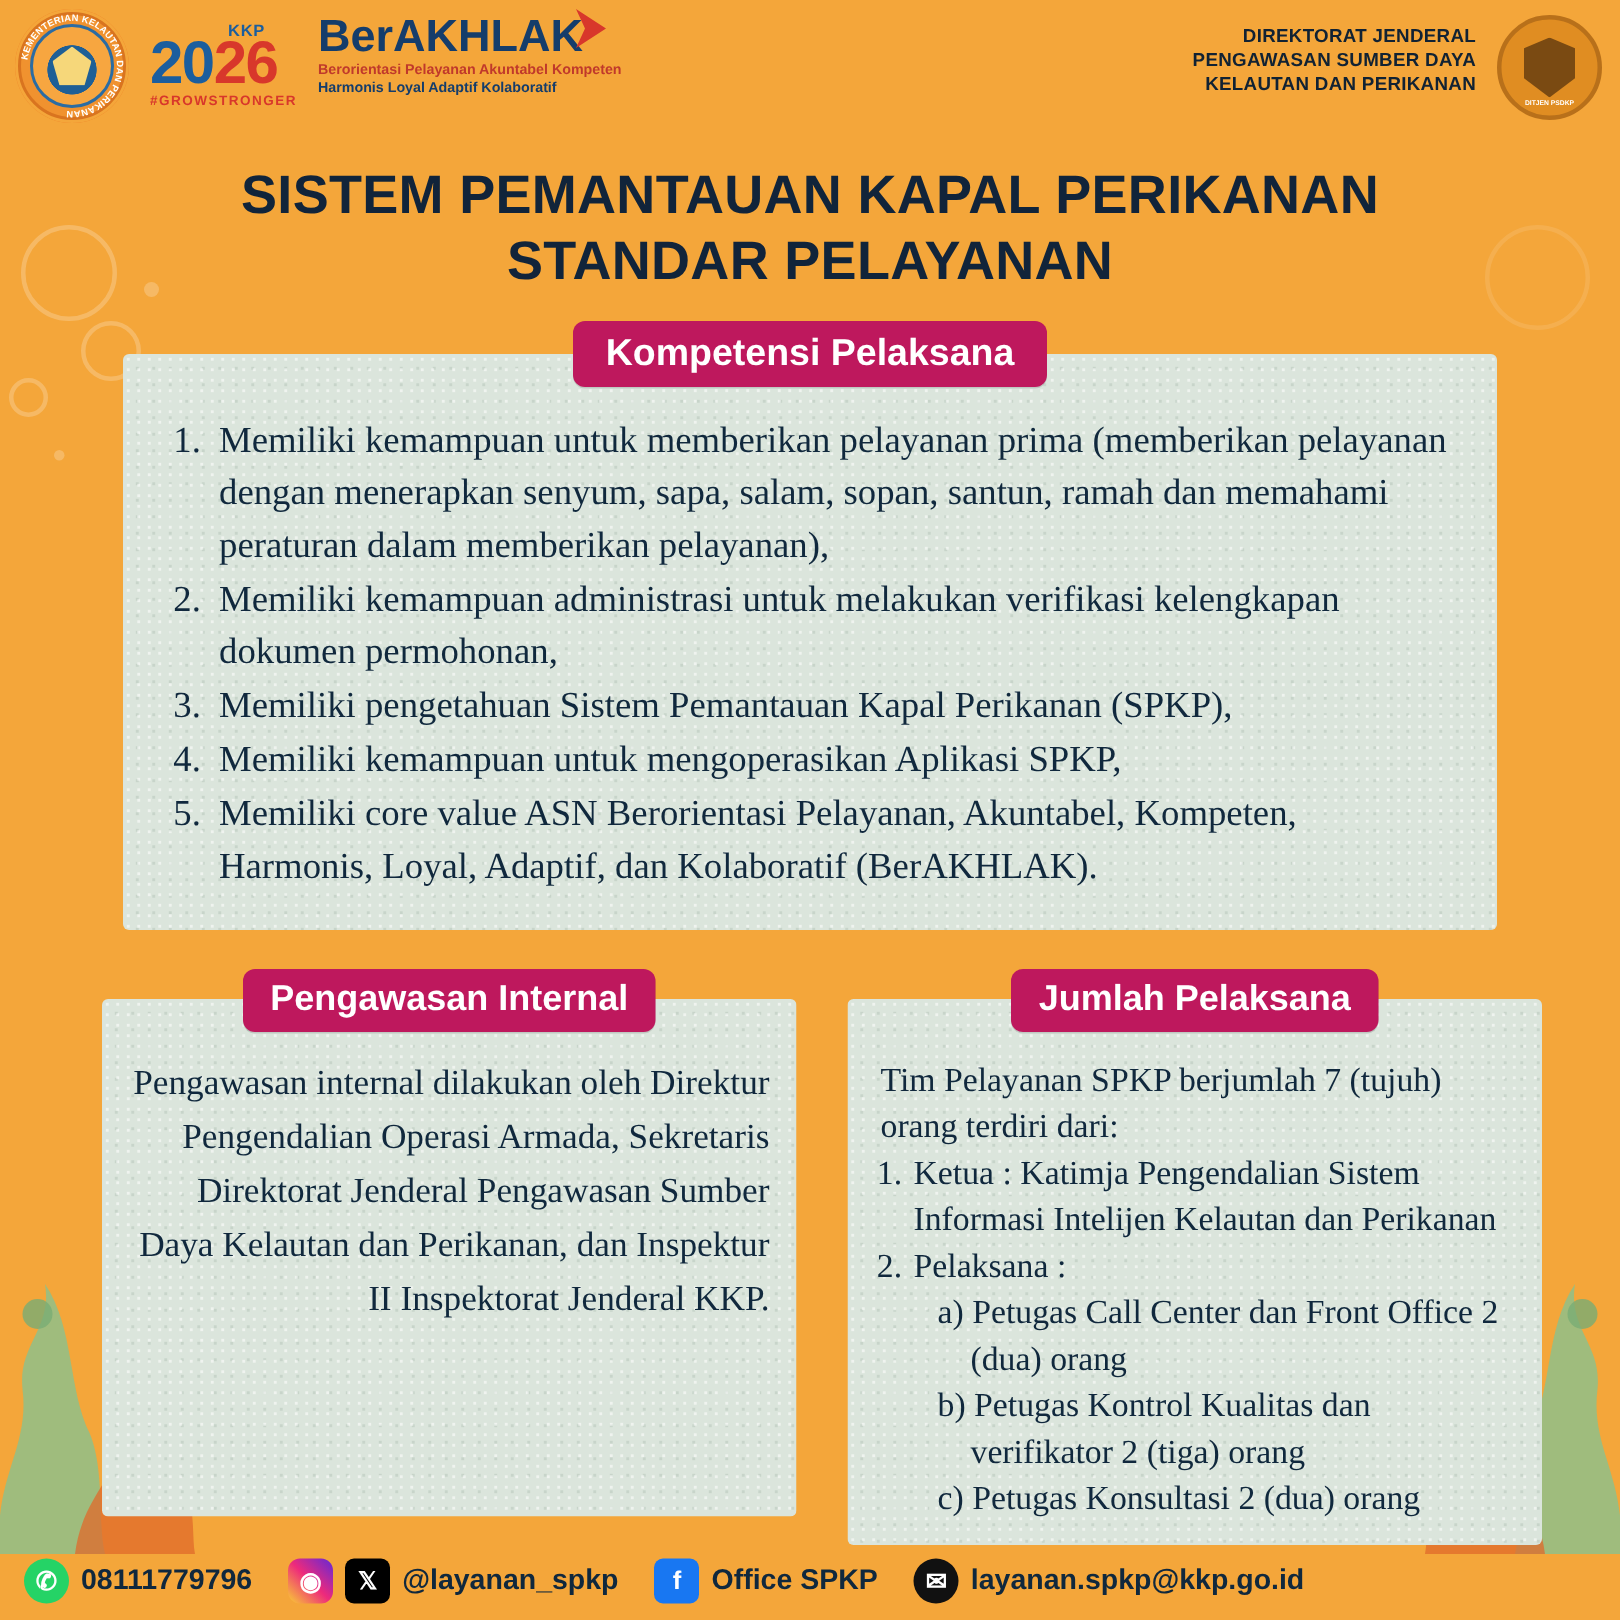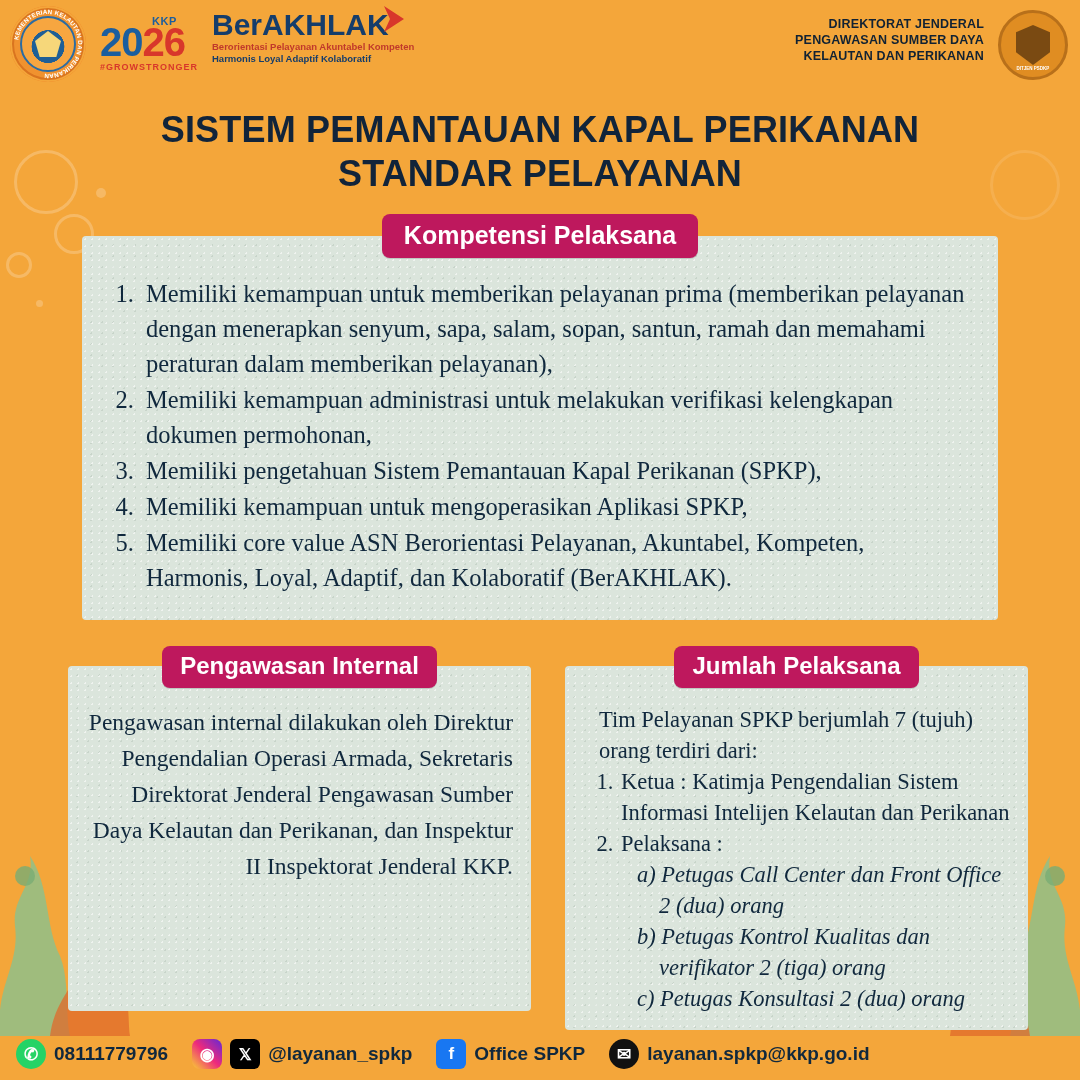--- a/index.html
+++ b/index.html
@@ -144,21 +144,21 @@
     font-family: "Liberation Serif", serif;
     font-size: 22.5px; line-height: 31px; color: #10283d;
     padding-left: 6px;
   }
   ol.j-list { margin: 0 0 0 26px; padding: 0; }
   ol.j-list > li {
     font-family: "Liberation Serif", serif;
     font-size: 22.5px; line-height: 31px; color: #10283d;
     padding-left: 2px;
   }
-  ul.sub-list { list-style: none; margin: 0 0 0 2px; padding: 0; font-style: italic; }
+  ul.sub-list { list-style: none; margin: 0 0 0 2px; padding: 0; }
   ul.sub-list li {
     font-family: "Liberation Serif", serif;
     font-size: 22.5px; line-height: 31px; color: #10283d;
     text-indent: -22px; padding-left: 22px;
   }
 
   
   .coral { position: absolute; bottom: 44px; z-index: 0; pointer-events: none; }
   .coral-l { left: -10px; width: 190px; height: 220px; }
   .coral-r { right: -10px; width: 210px; height: 230px; }
@@ -278,21 +278,21 @@
       </div>
       <div class="panel col-panel">
         <div class="pengawasan-text">Pengawasan internal dilakukan oleh Direktur Pengendalian Operasi Armada, Sekretaris Direktorat Jenderal Pengawasan Sumber Daya Kelautan dan Perikanan, dan Inspektur II Inspektorat Jenderal KKP.</div>
       </div>
     </div>
 
     <div class="col">
       <div class="badge-row">
         <span class="badge" style="font-size:24px;padding:6px 18px 8px;">Jumlah Pelaksana</span>
       </div>
-      <div class="panel col-panel" style="padding:38px 14px 16px 28px;">
+      <div class="panel col-panel" style="padding:38px 14px 16px 16px;">
         <div class="jumlah-intro">Tim Pelayanan SPKP berjumlah 7 (tujuh) orang terdiri dari:</div>
         <ol class="j-list">
           <li>Ketua : Katimja Pengendalian Sistem Informasi Intelijen Kelautan dan Perikanan</li>
           <li>Pelaksana :</li>
         </ol>
         <ul class="sub-list" style="margin-left:44px;">
           <li>a) Petugas Call Center dan Front Office 2 (dua) orang</li>
           <li>b) Petugas Kontrol Kualitas dan verifikator 2 (tiga) orang</li>
           <li>c) Petugas Konsultasi 2 (dua) orang</li>
         </ul>

